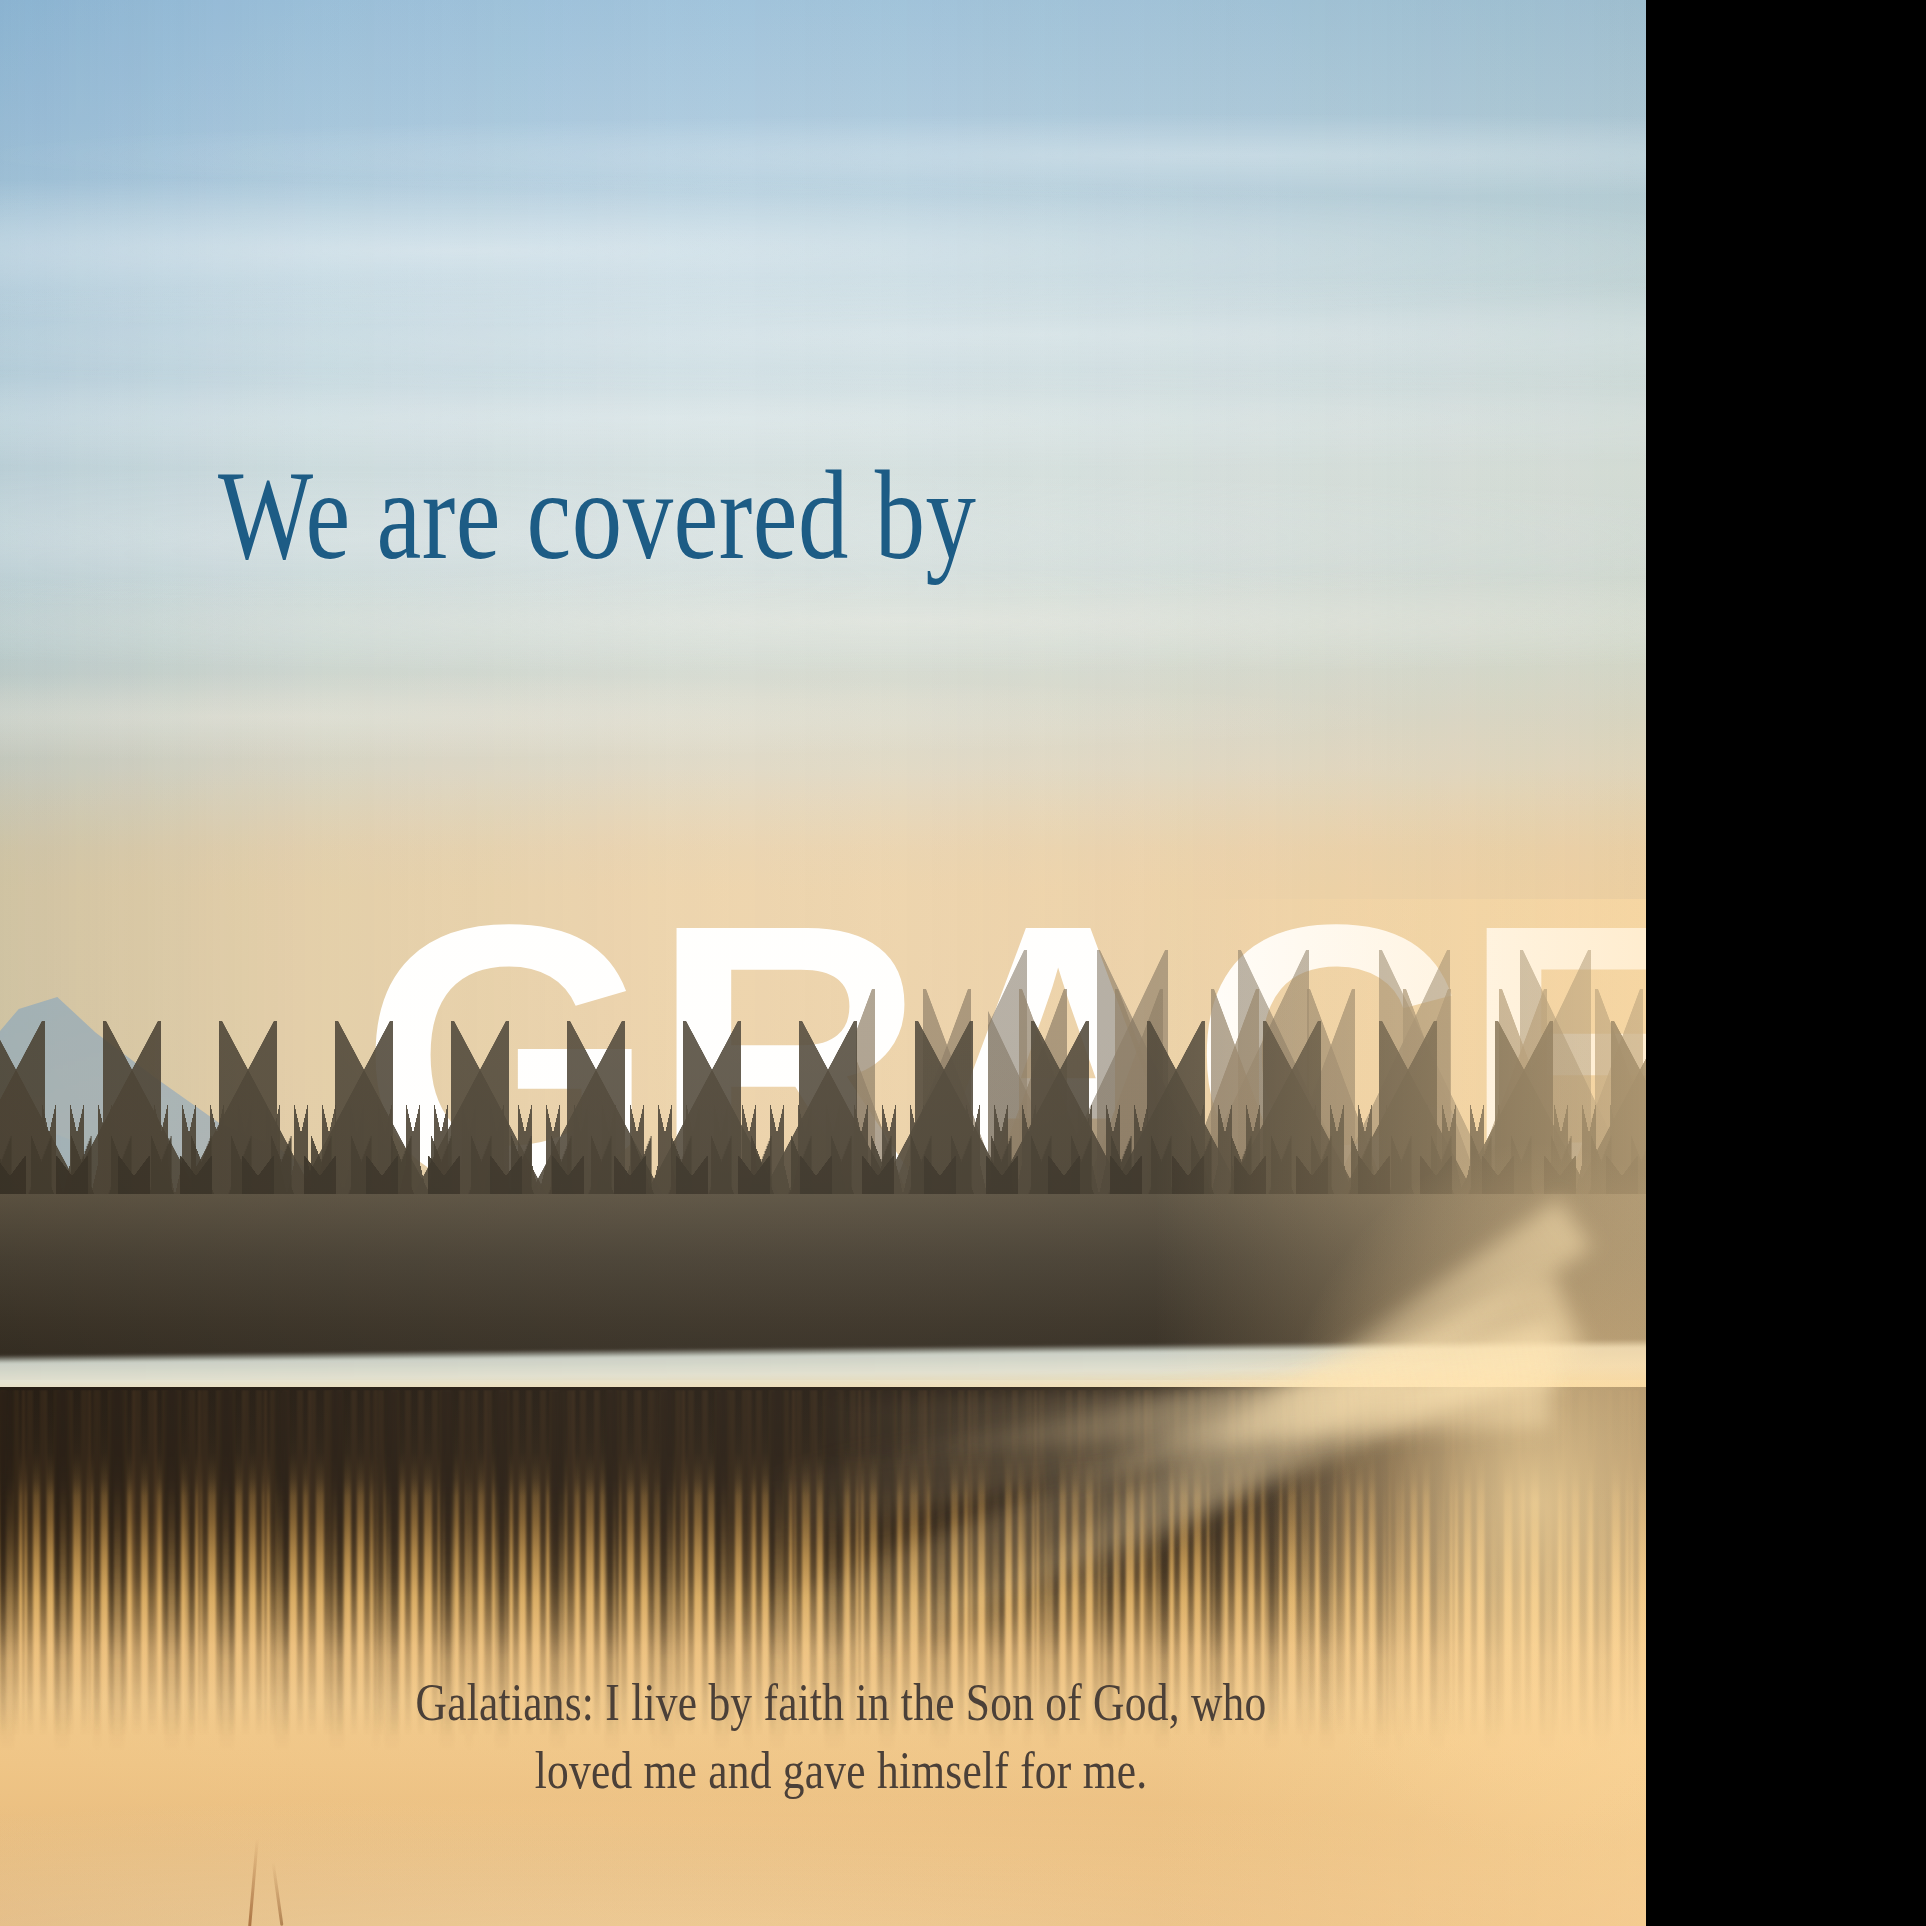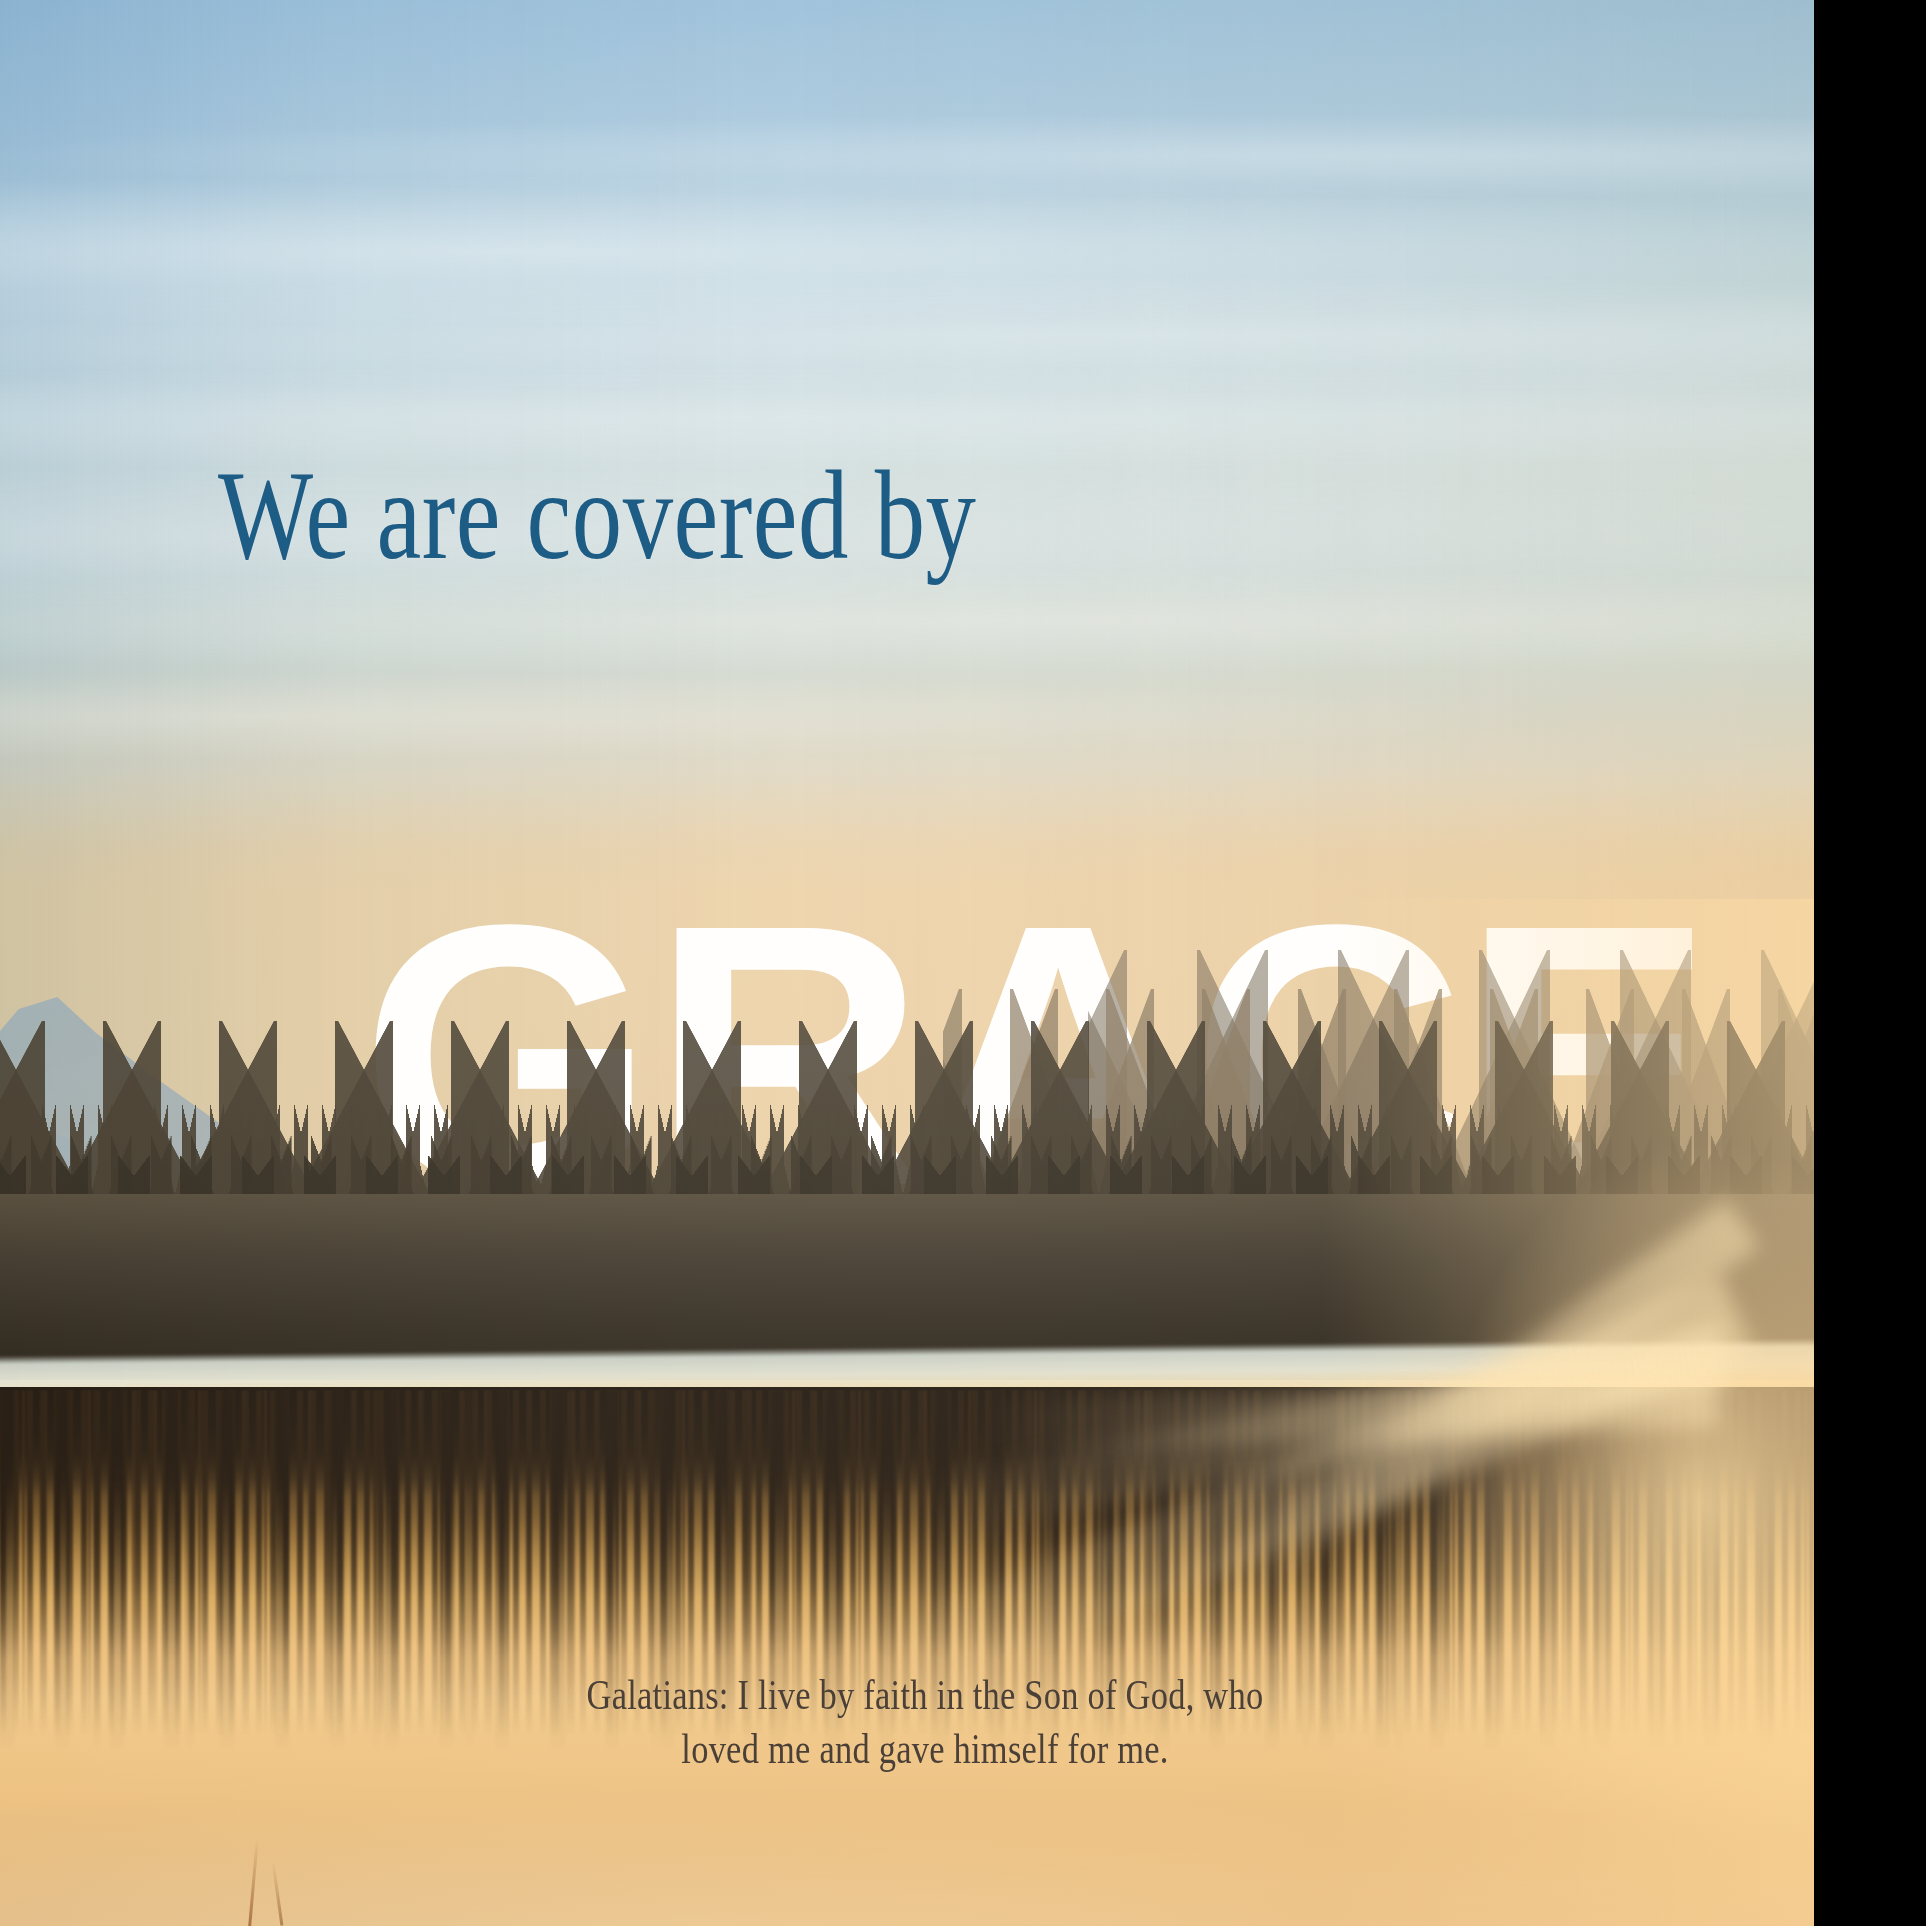--- a/index.html
+++ b/index.html
@@ -1,20 +1,20 @@
 <!DOCTYPE html>
 <html style="font-size:10.3px"><head>
 <meta charset="utf-8">
 <style>
   html,body{margin:0;padding:0;background:#000;}
   *{box-sizing:border-box;}
 
   #poster{
     position:relative;
-    width:1814px;height:1926px;
+    width:1646px;height:1926px;
     overflow:hidden;
     font-family:"Liberation Serif", serif;
     background:#c9d9e4;
   }
 
   
   .layer{position:absolute;left:0;top:0;width:100%;height:100%;}
 
   
   .sky{
@@ -274,21 +274,21 @@
     color:#ffffff;
     white-space:nowrap;
     transform:scaleX(1.02);
     transform-origin:left top;
   }
 
   .caption{
     position:absolute;left:0;top:1669px;width:100%;
     text-align:center;
     font-family:"Liberation Serif","DejaVu Serif",serif;
-    font-size:42px;
+    font-size:53px;
     line-height:1.28;
     color:#4b4038;
     letter-spacing:0.3px;
     padding-left:36px;
   }
   .caption .cl{display:block;transform:scaleX(.82);}
 </style>
 </head>
 <body>
 

